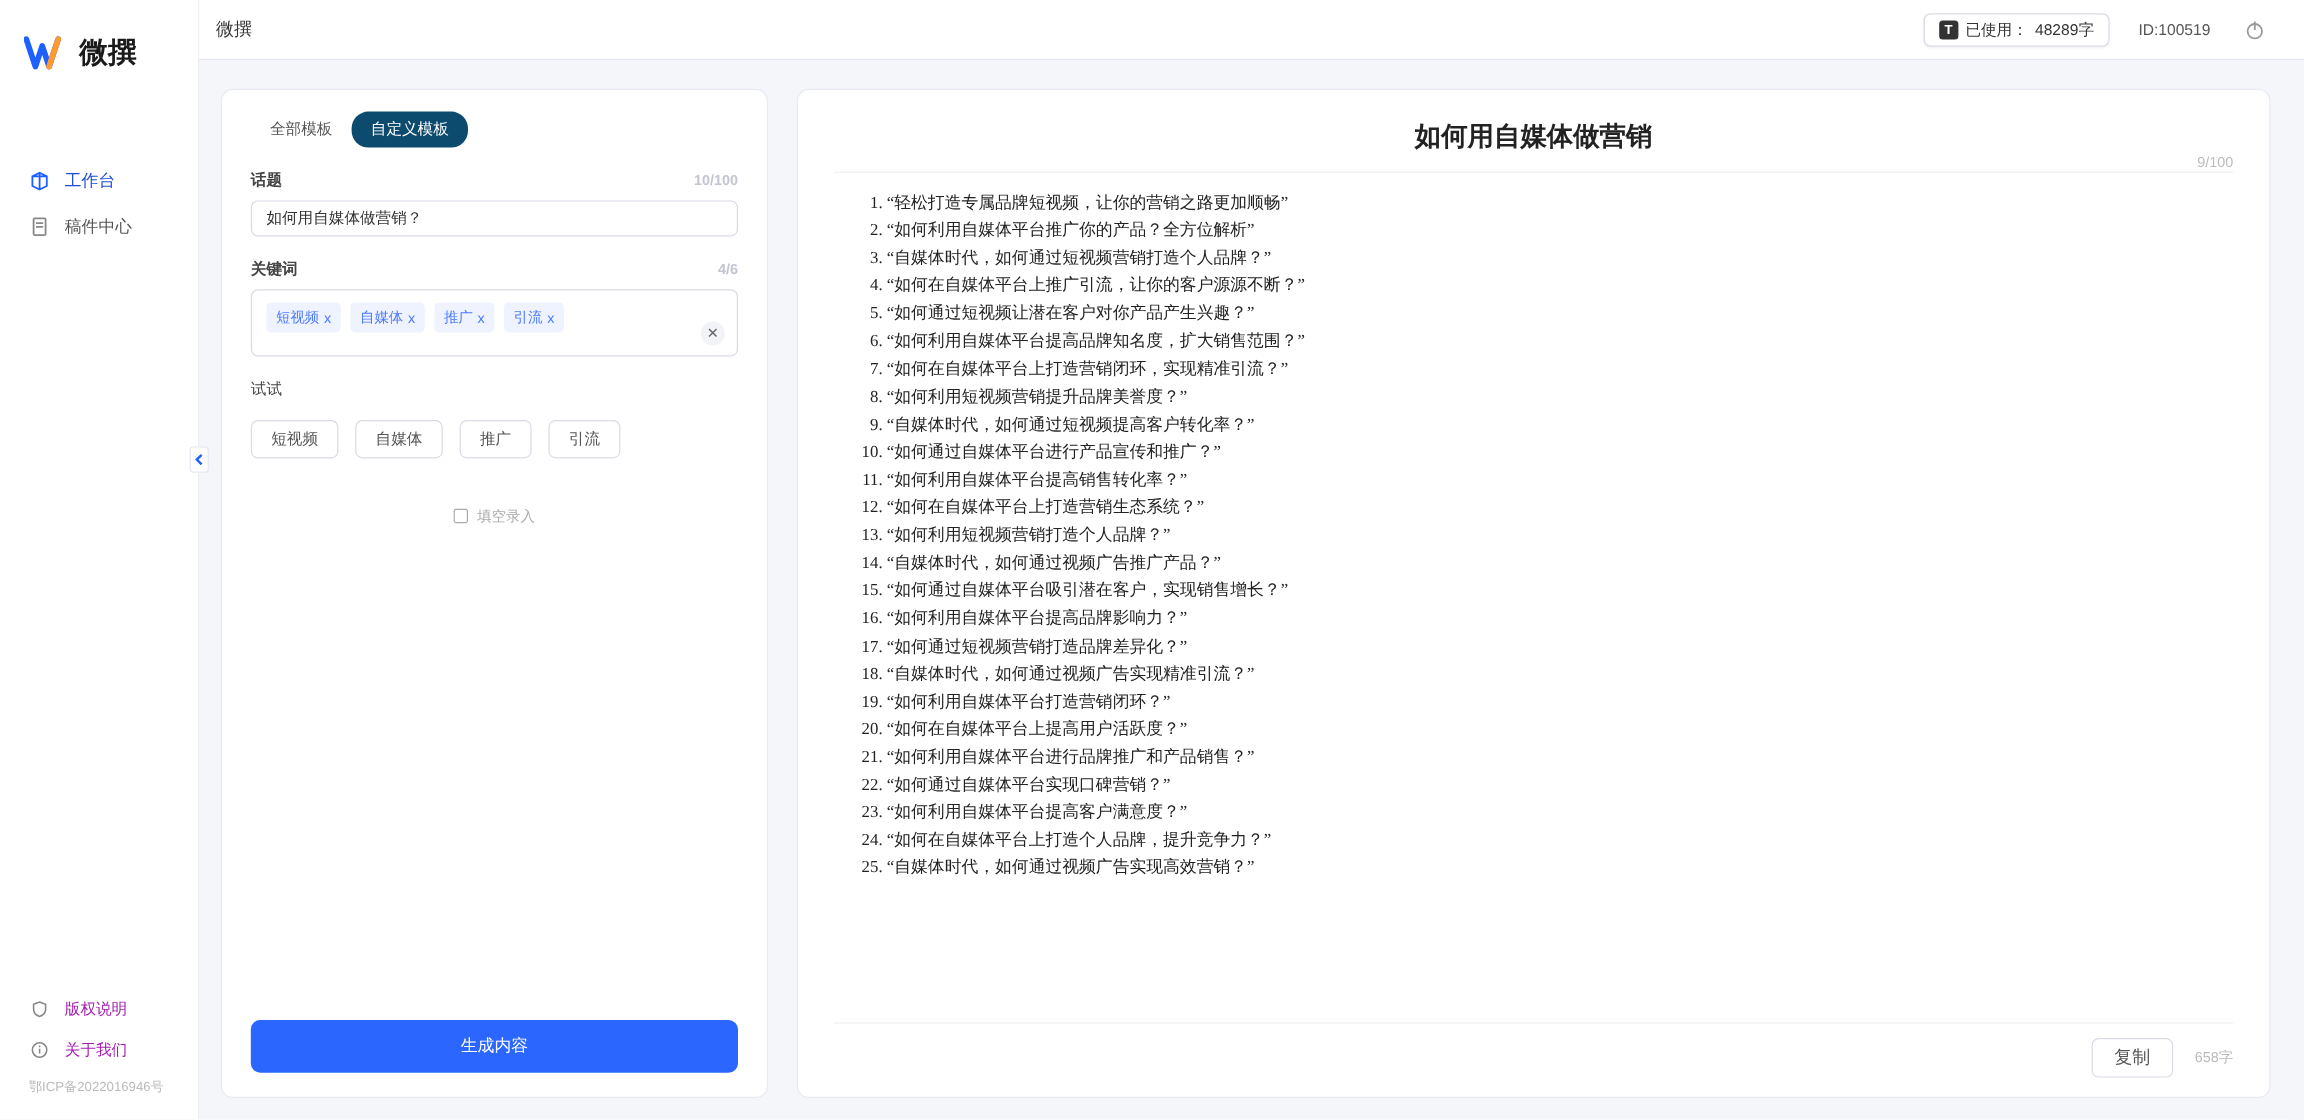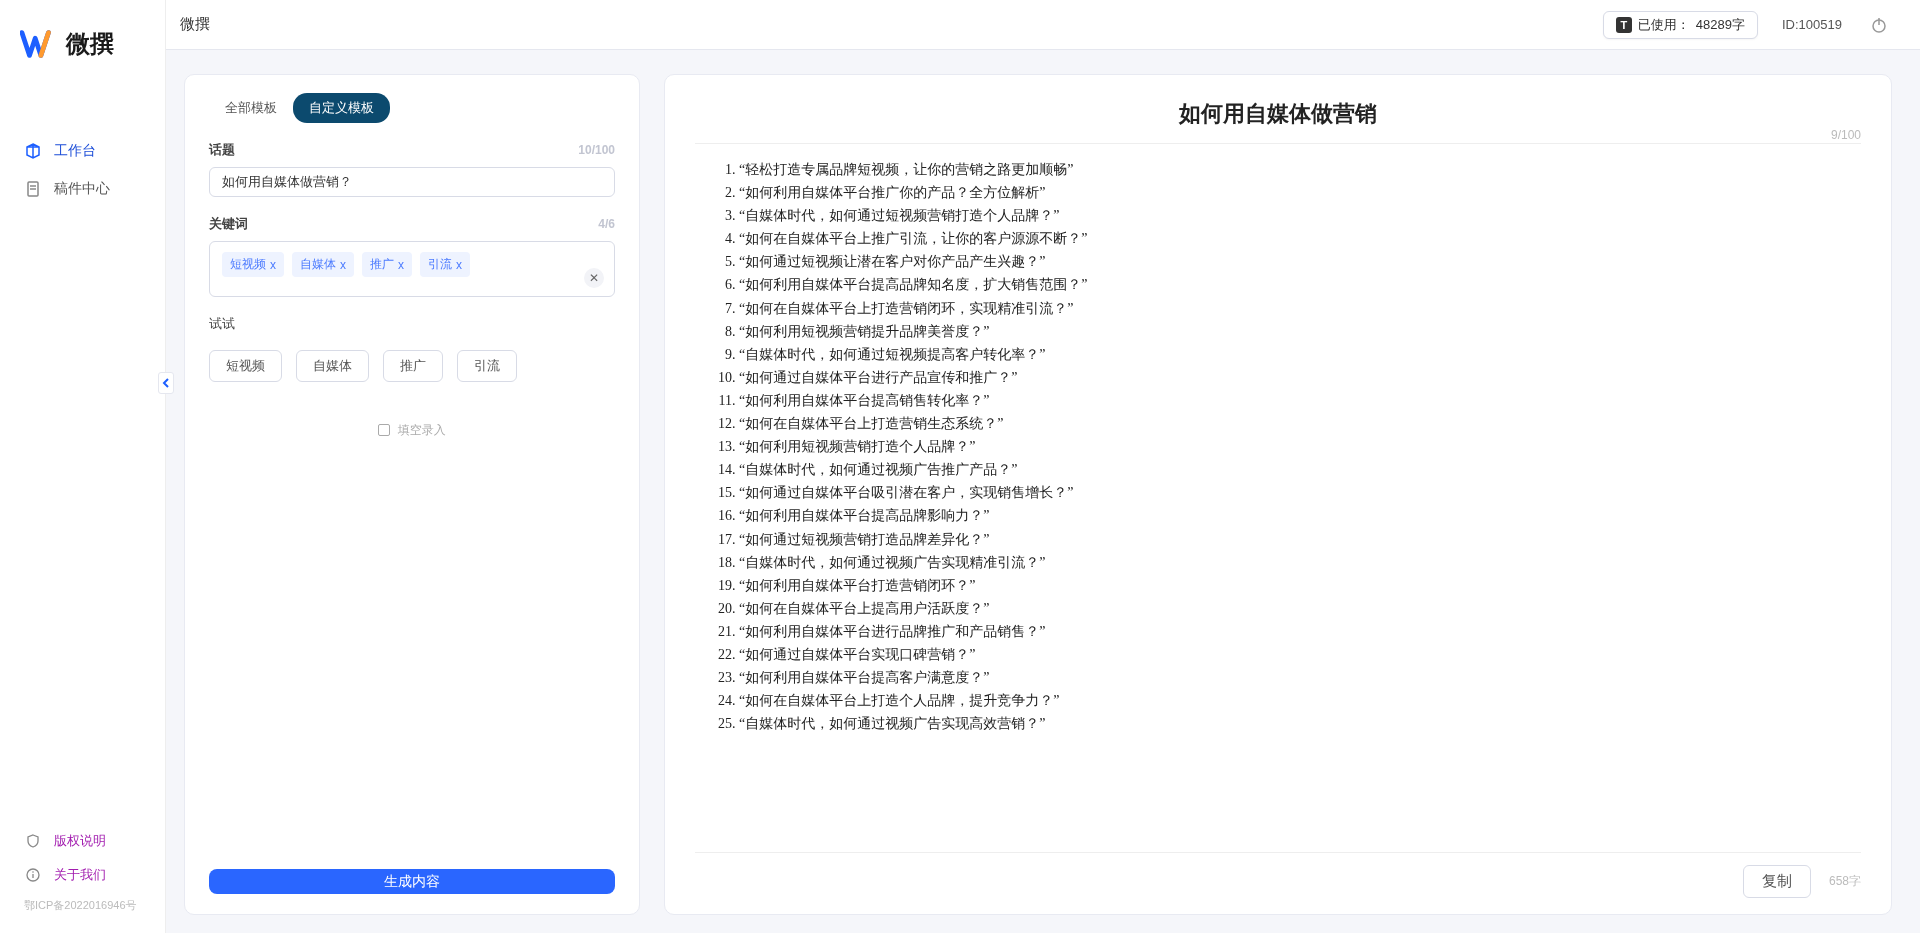--- a/index.html
+++ b/index.html
@@ -46,21 +46,21 @@
 .tags-row { display: flex; flex-wrap: wrap; gap: 8px; }
 .tag { background: #eef3ff; color: #4c7bff; font-size: 12px; padding: 4px 8px; border-radius: 4px; display: flex; align-items: center; gap: 4px; }
 .tag-x { cursor: pointer; }
 .clear-btn { position: absolute; right: 10px; bottom: 8px; width: 20px; height: 20px; border-radius: 50%; background: #f2f3f7; display: flex; align-items: center; justify-content: center; cursor: pointer; font-size: 12px; color: #666; }
 .try-label { font-size: 13px; color: #444; margin-bottom: 17px; }
 .try-chips { display: flex; gap: 14px; }
 .chip { border: 1px solid #d8dbe6; border-radius: 6px; padding: 6px 16px; font-size: 13px; color: #555; cursor: pointer; background: #fff; }
 .fill-hint { text-align: center; font-size: 12px; color: #aaa; padding: 22px 0 8px; cursor: pointer; }
 .fill-hint-icon { display: inline-block; width: 12px; height: 12px; border: 1px solid #aaa; border-radius: 2px; margin-right: 4px; vertical-align: -2px; position: relative; }
 .generate-wrap { margin-top: auto; padding-top: 12px; }
-.generate-btn { width: 100%; height: 25px; background: #2a66ff; color: #fff; border: none; border-radius: 8px; font-size: 14px; cursor: pointer; }
+.generate-btn { width: 100%; height: 44px; background: #2a66ff; color: #fff; border: none; border-radius: 8px; font-size: 14px; cursor: pointer; }
 .right-panel { flex: 1; padding: 24px 30px 16px; position: relative; }
 .result-title-row { display: flex; align-items: flex-end; justify-content: center; position: relative; border-bottom: 1px solid #eee; padding-bottom: 14px; margin-bottom: 10px; }
 .result-title { font-family: "Songti SC", "SimSun", serif; font-size: 22px; font-weight: 600; color: #222; }
 .result-counter { position: absolute; right: 0; bottom: 1px; font-size: 12px; color: #bbb; }
 .result-body { flex: 1; overflow: auto; font-family: "Songti SC", "SimSun", serif; font-size: 14px; line-height: 1.65; color: #222; padding: 4px 2px; }
 .result-body ol { list-style: decimal; padding-left: 42px; }
 .result-body li { padding: 0; }
 .result-footer { border-top: 1px solid #eee; padding-top: 12px; display: flex; justify-content: flex-end; align-items: center; gap: 18px; margin-top: 10px; }
 .copy-btn { border: 1px solid #d8dbe6; border-radius: 6px; padding: 6px 18px; font-size: 15px; color: #555; background: #fff; cursor: pointer; }
 .char-count { font-size: 12px; color: #bbb; }

